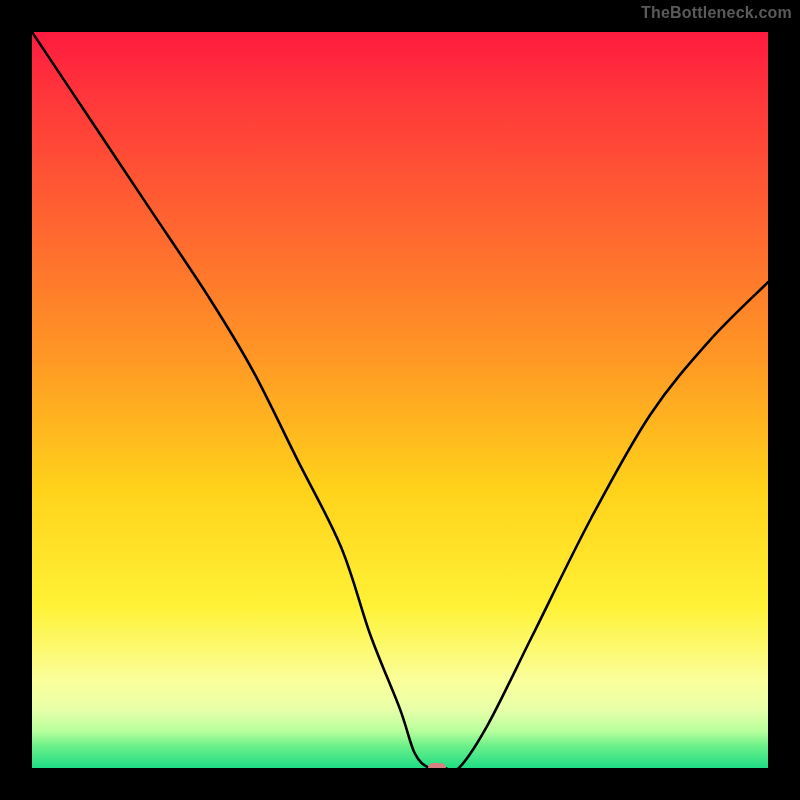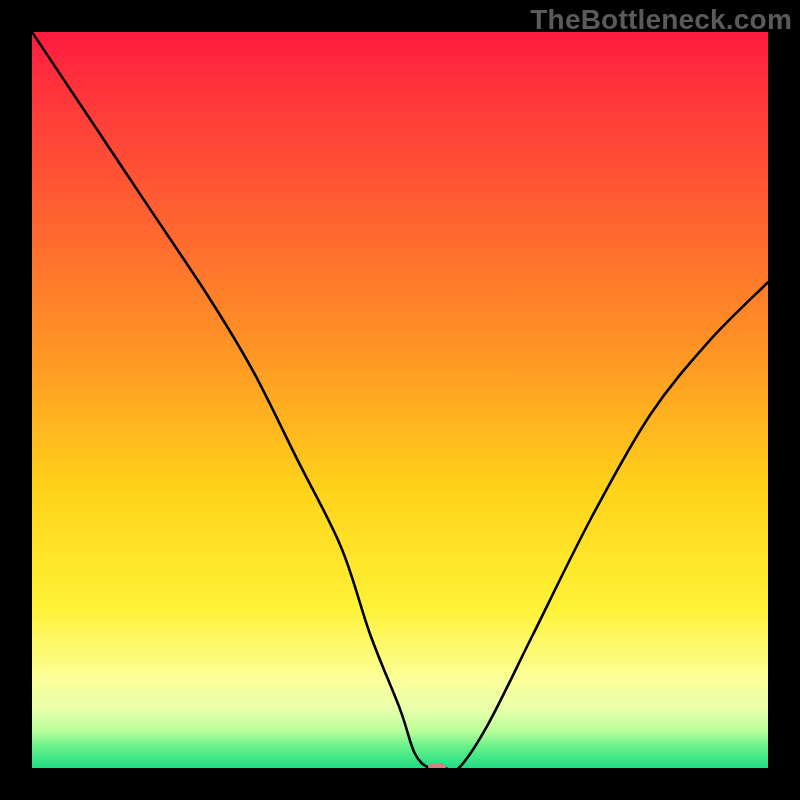--- a/index.html
+++ b/index.html
@@ -14,21 +14,21 @@
     position: relative;
     width: 800px;
     height: 800px;
     background: #000;
   }
   .watermark {
     position: absolute;
     top: 4px;
     right: 8px;
     color: #5a5a5a;
-    font-size: 28px;
+    font-size: 16px;
     font-weight: 600;
     letter-spacing: 0.2px;
     z-index: 10;
   }
   .plot {
     position: absolute;
     left: 32px;
     top: 32px;
     width: 736px;
     height: 736px;

